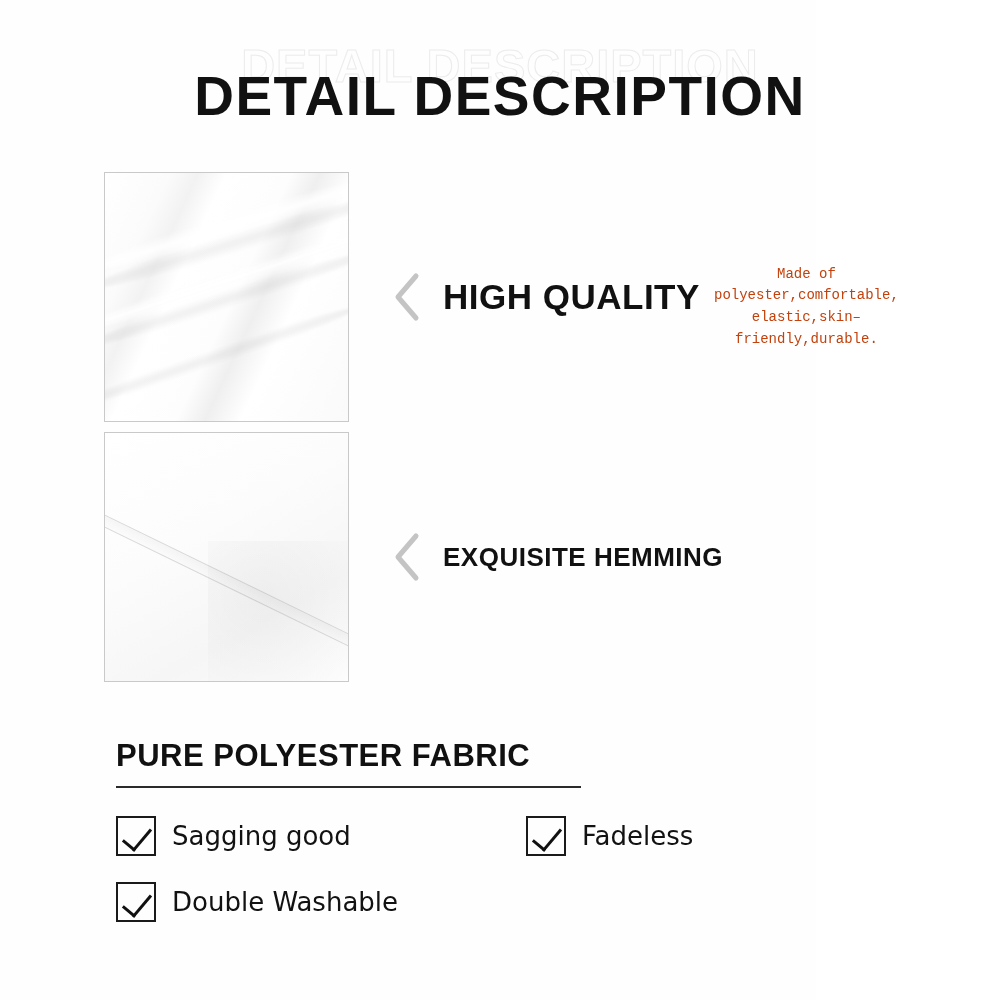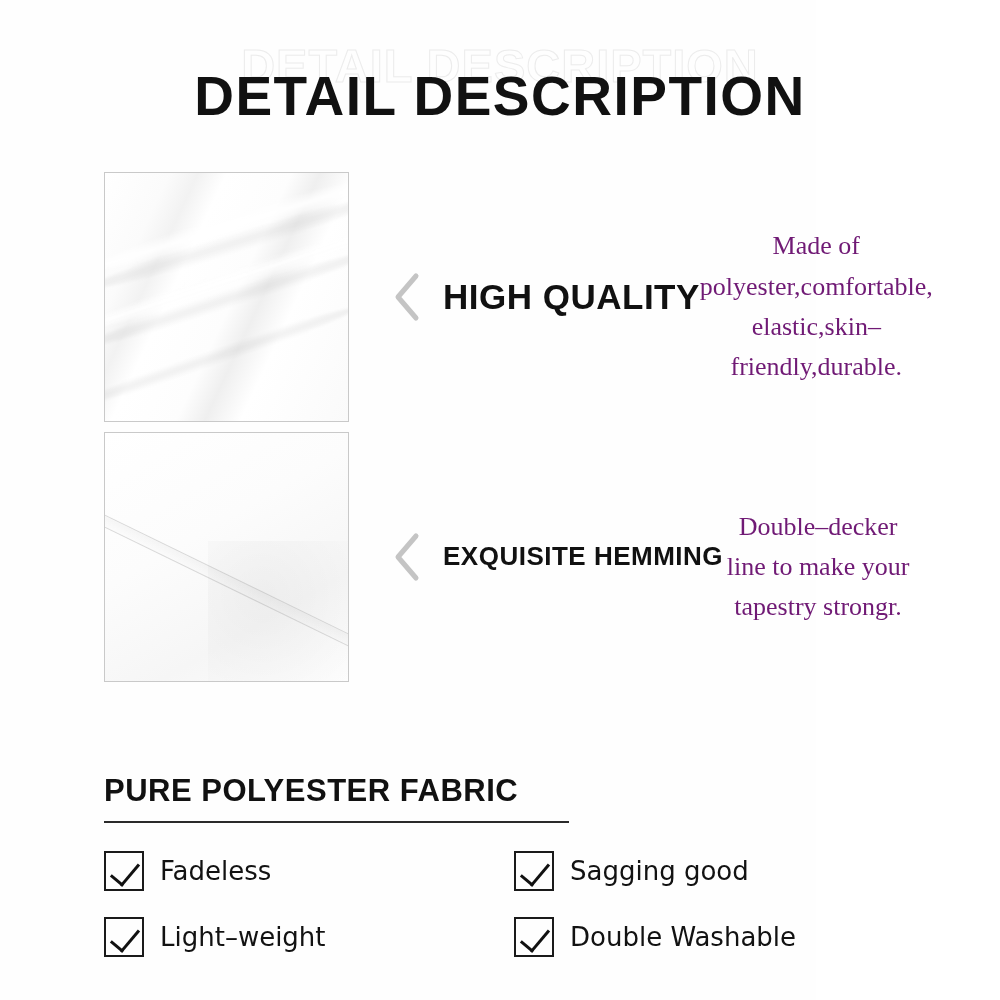--- a/index.html
+++ b/index.html
@@ -145,34 +145,33 @@
     font-size: 35px;
     font-weight: 700;
     color: #111111;
     letter-spacing: 0.5px;
     text-align: center;
     white-space: nowrap;
   }
   .feature-title.big { font-size: 26px; }
   .feature-desc {
     margin-top: 20px;
-    font-size: 26px;
+    font-size: 14px;
     line-height: 1.55;
-    color: #701a75;
+    color: #c2410c;
     text-align: center;
-    font-family: Liberation Serif, serif;
+    font-family: Liberation Mono, monospace;
   }
 
   
   .bottom {
     position: absolute;
     top: 738px;
-    left: 104px;
+    left: 116px;
     width: 800px;
-    margin-top: 35px;
   }
   .bottom-title {
     font-size: 31px;
     font-weight: 700;
     color: #111111;
     letter-spacing: 0.5px;
     padding-bottom: 12px;
   }
   .rule {
     width: 465px;
@@ -253,39 +252,34 @@
       <div class="hem-line l2"></div>
       <div class="corner-fade"></div>
     </div>
     <div class="arrow">
       <svg width="34" height="52" viewBox="0 0 34 52" aria-hidden="true">
         <polyline points="26,5 8,26 26,47" fill="none" stroke="#c4c4c4" stroke-width="5" stroke-linecap="round" stroke-linejoin="round"></polyline>
       </svg>
     </div>
     <div class="text-col">
       <div class="feature-title big">EXQUISITE HEMMING</div>
-      <div class="feature-desc">Double–decker line to make your tapestry strongr.</div>
     </div>
   </div>
 
   <div class="bottom">
     <div class="bottom-title">PURE POLYESTER FABRIC</div>
     <div class="rule"></div>
     <div class="check-grid">
       <div class="check-item">
         <span class="checkbox"></span>
-        <span class="check-label">Fadeless</span>
-      </div>
-      <div class="check-item">
-        <span class="checkbox"></span>
         <span class="check-label">Sagging good</span>
       </div>
       <div class="check-item">
         <span class="checkbox"></span>
-        <span class="check-label">Light–weight</span>
+        <span class="check-label">Fadeless</span>
       </div>
       <div class="check-item">
         <span class="checkbox"></span>
         <span class="check-label">Double Washable</span>
       </div>
     </div>
   </div>
 
 </div>
 

